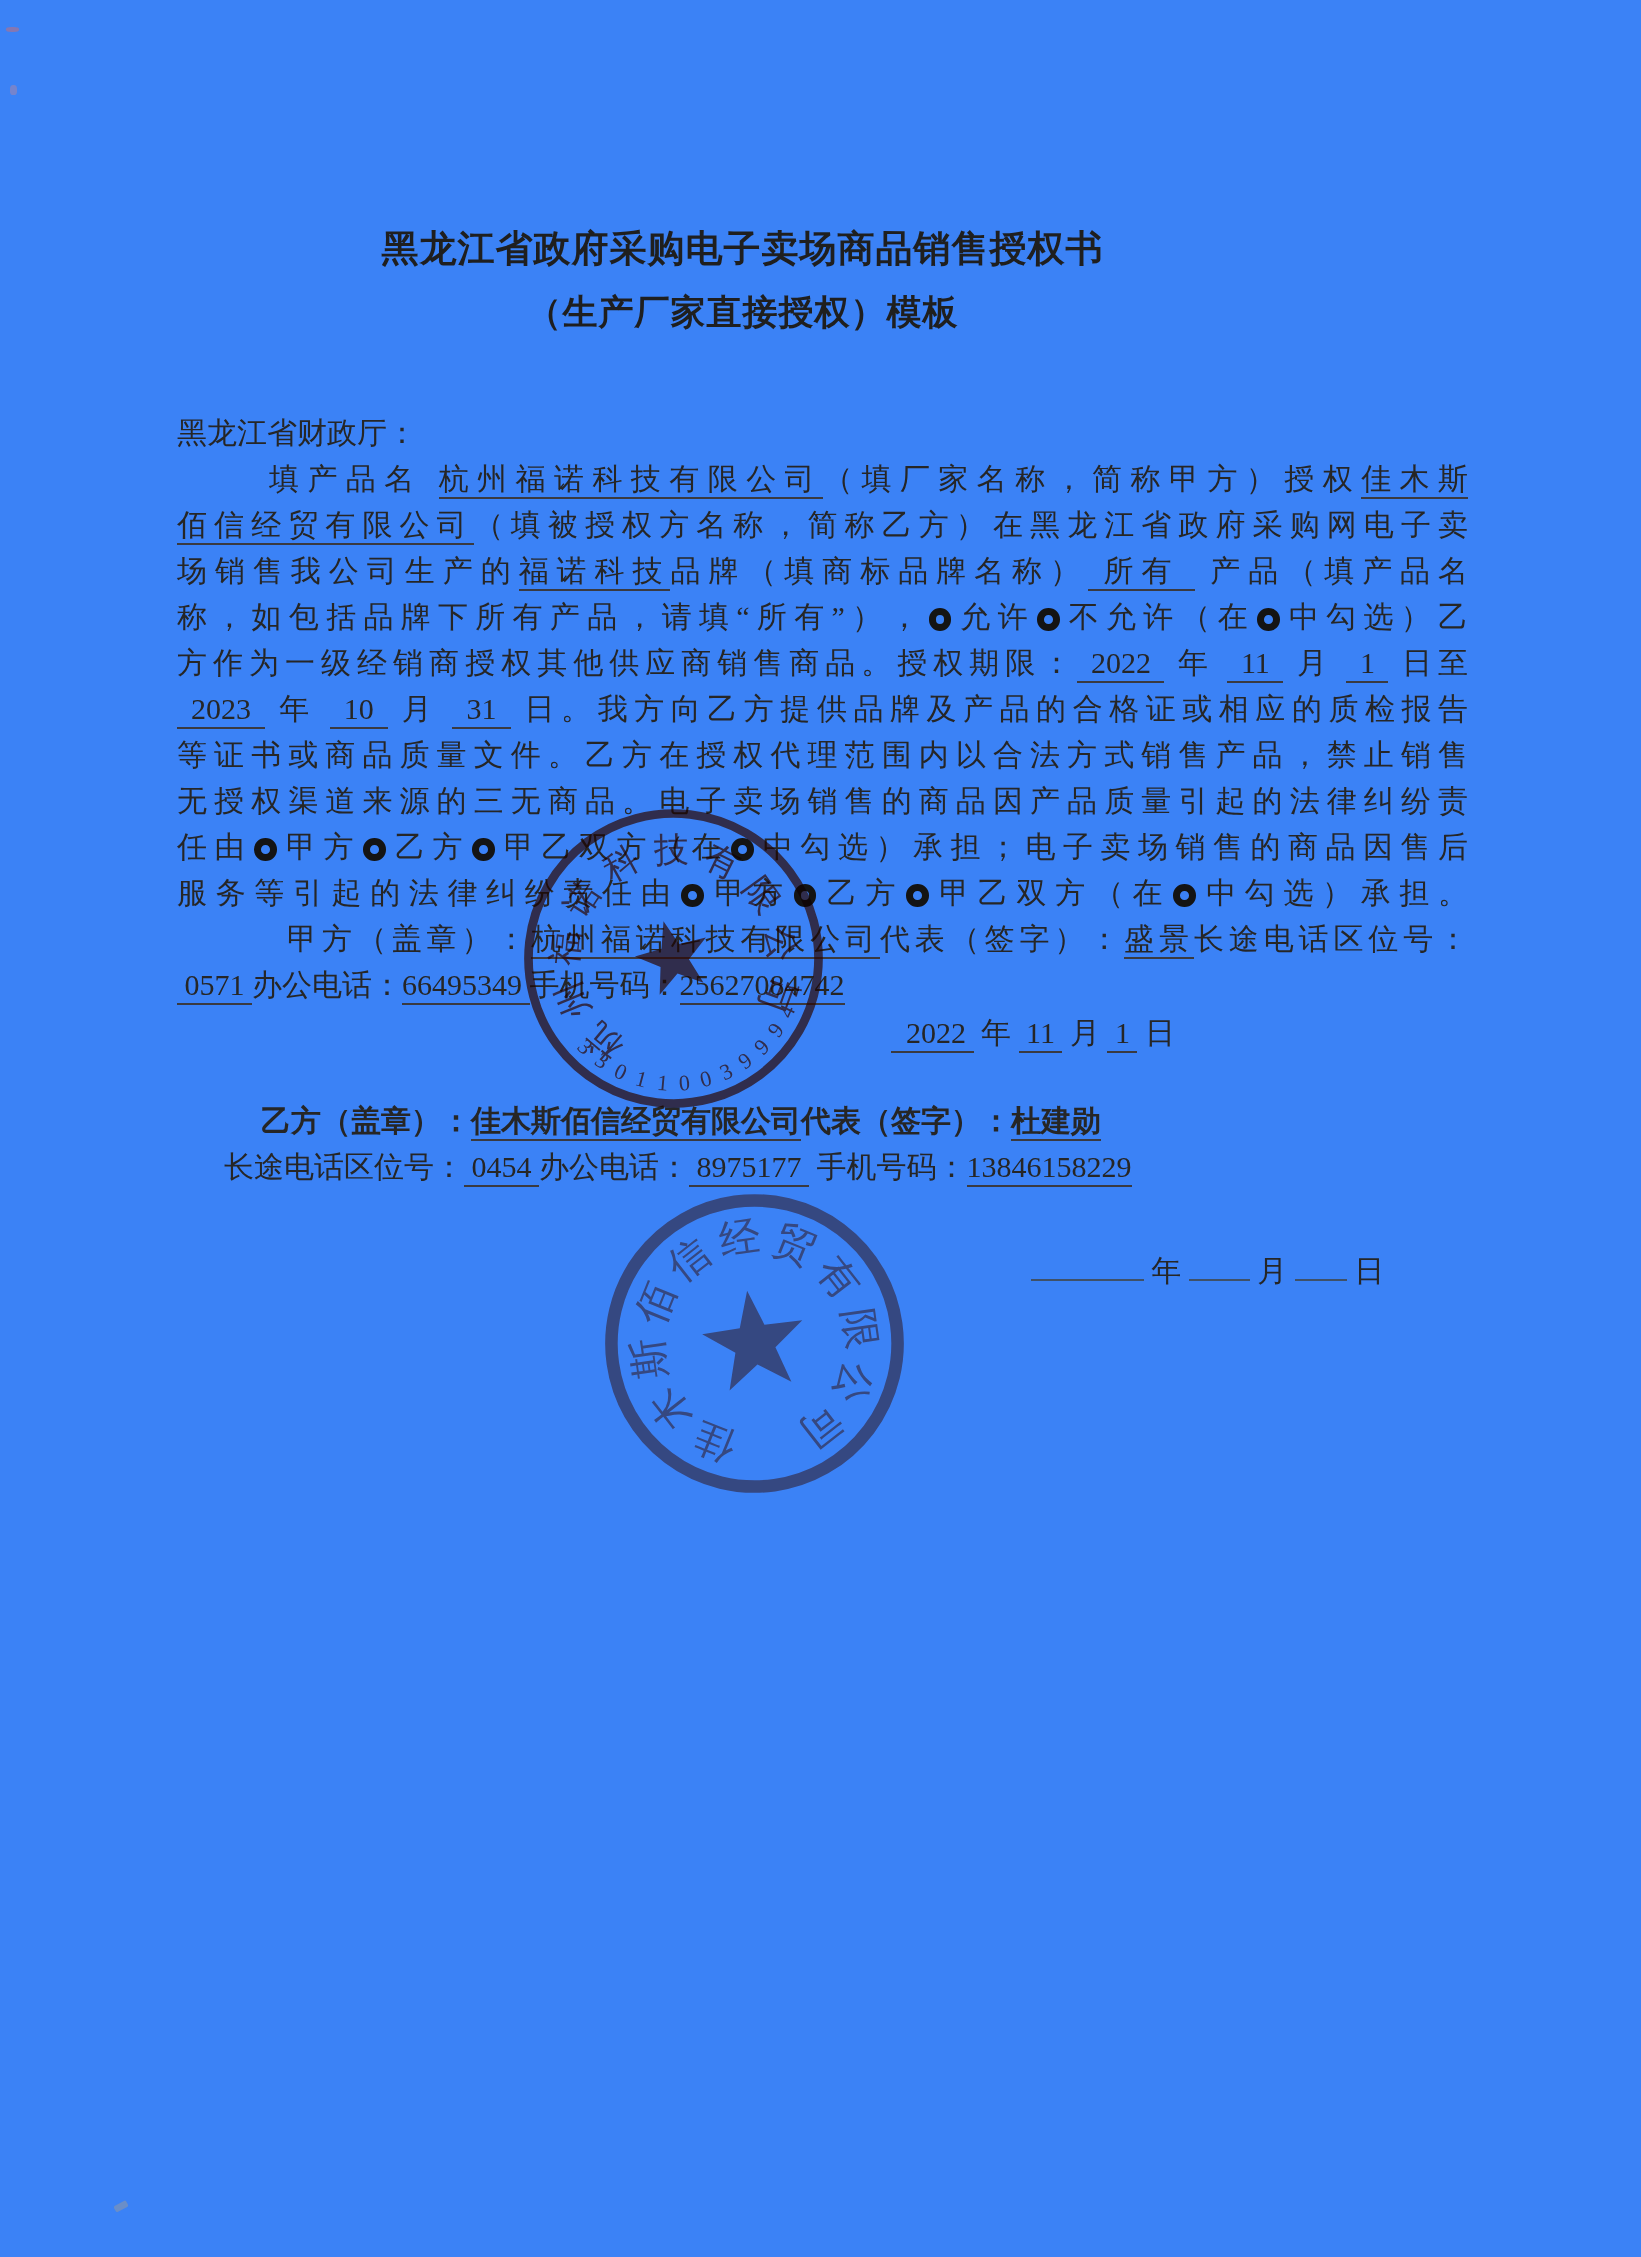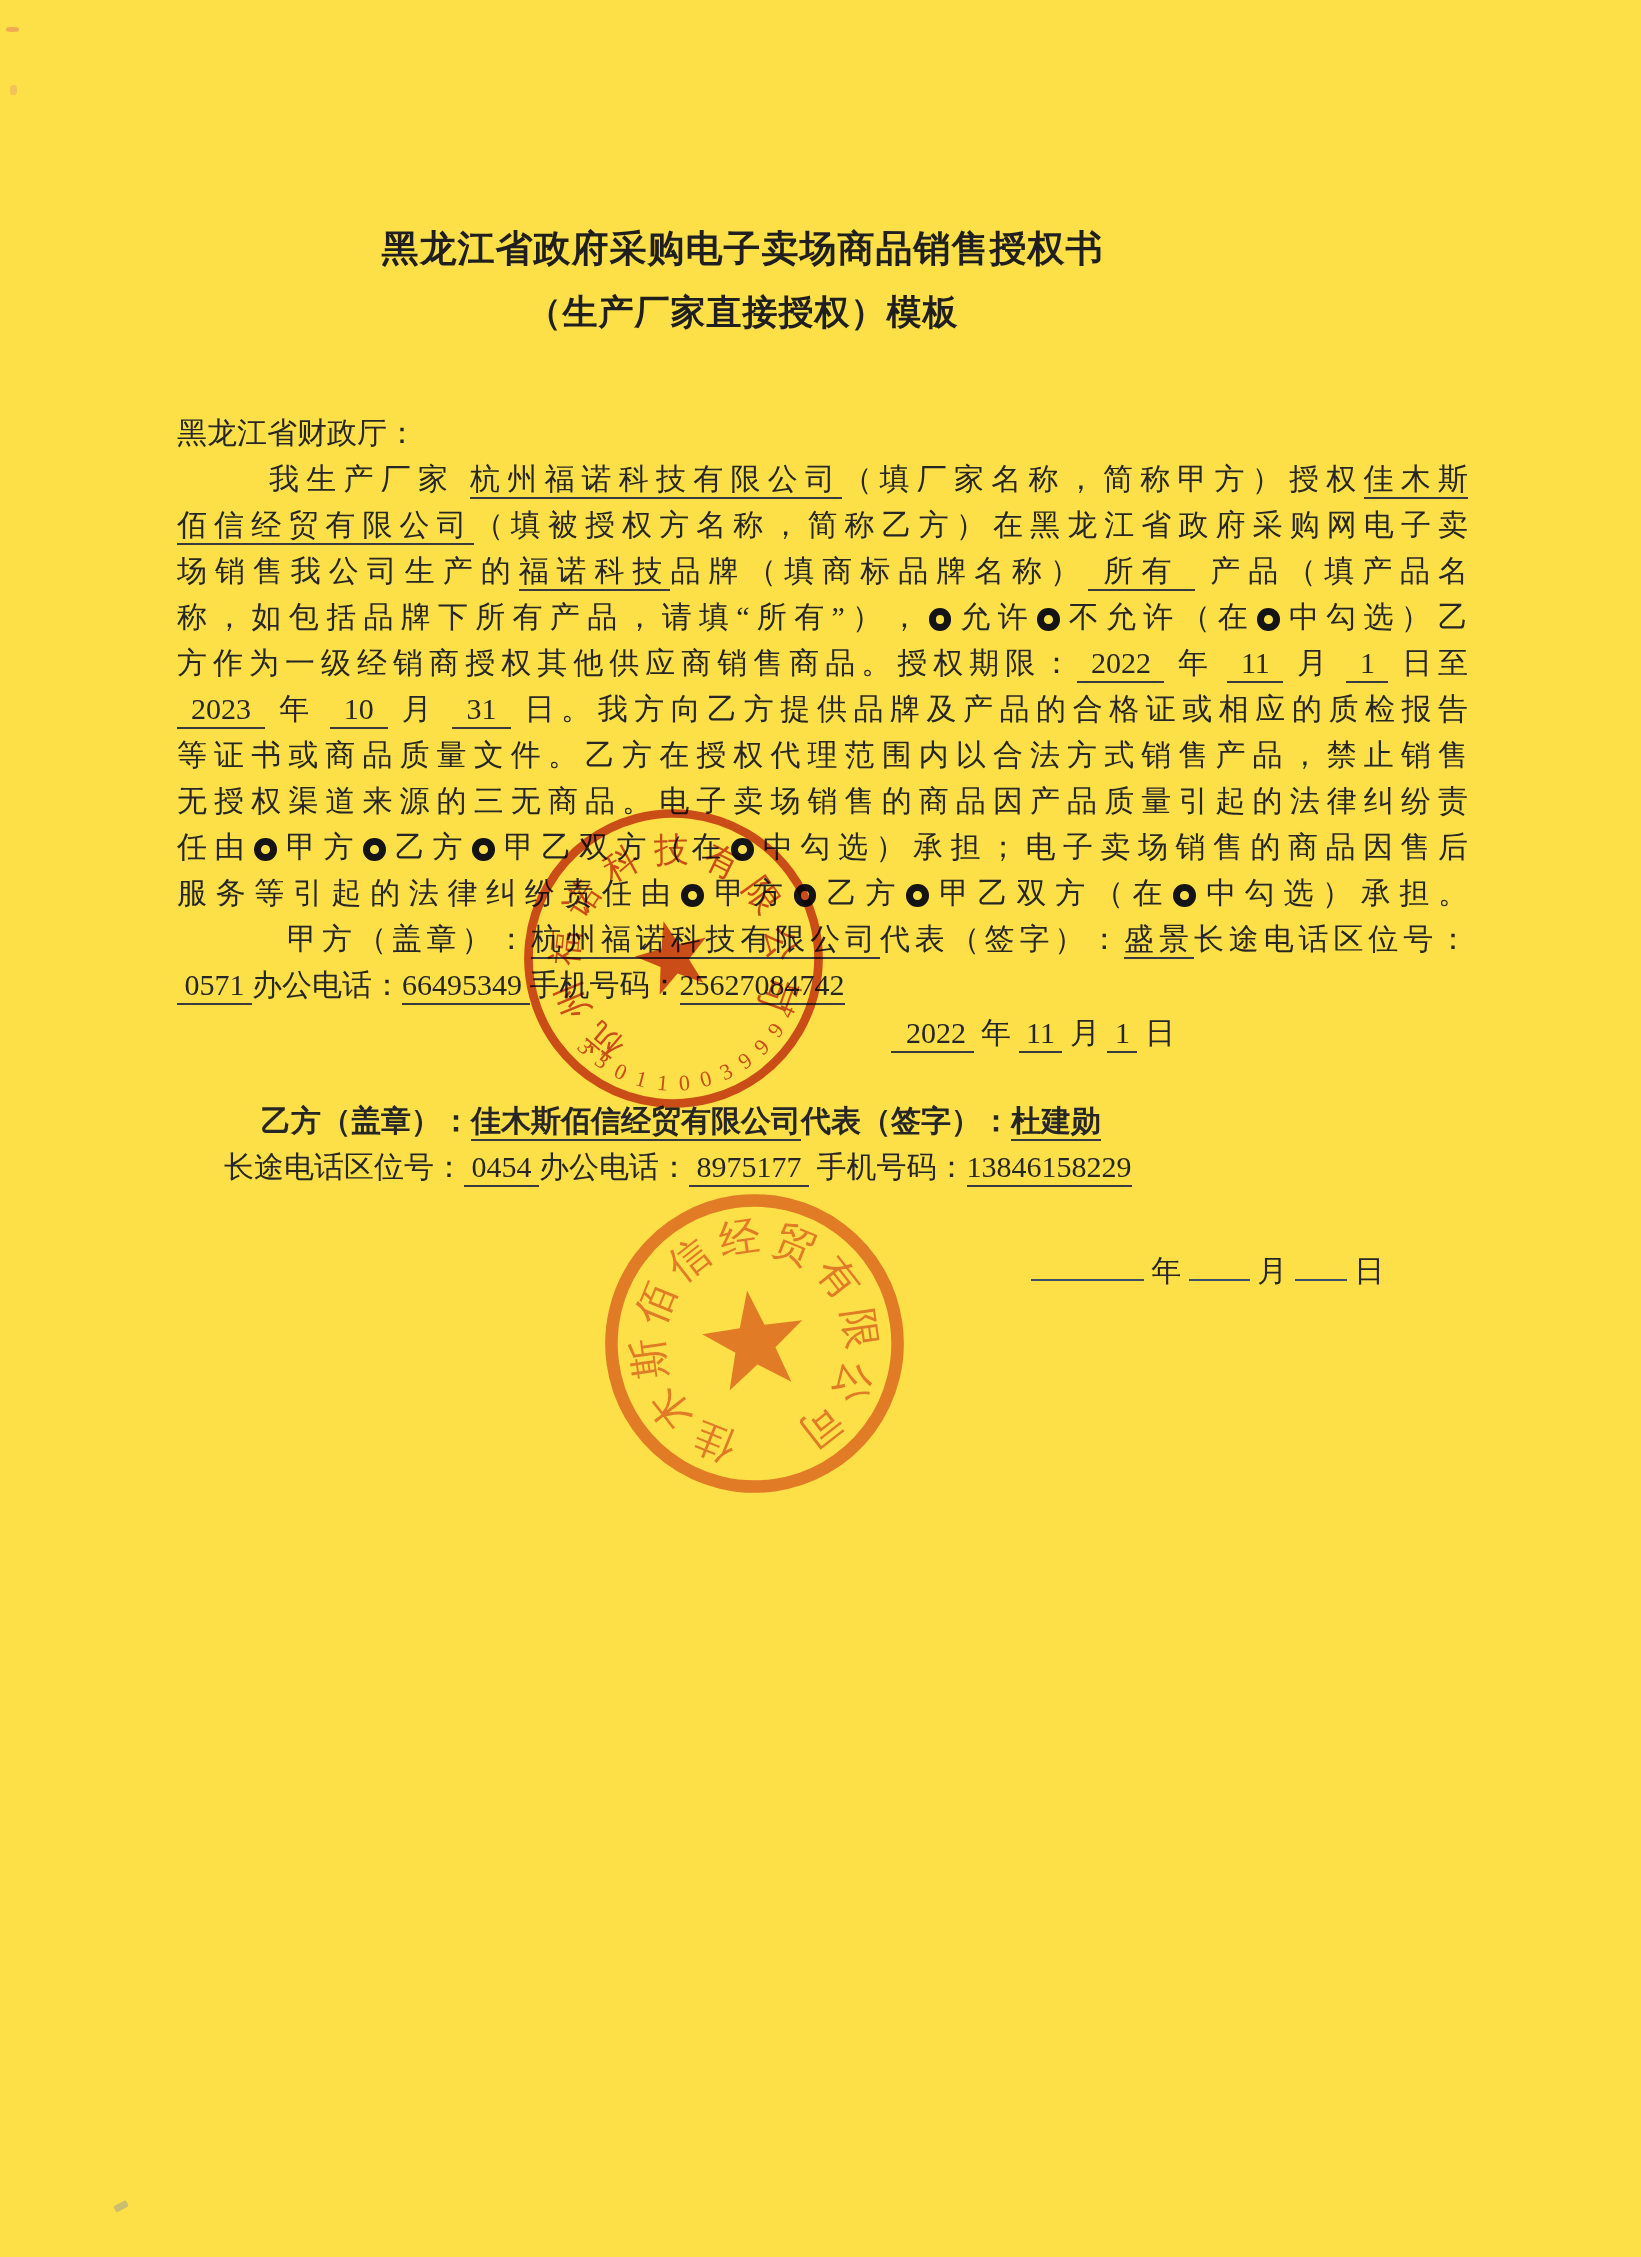--- a/index.html
+++ b/index.html
@@ -1,21 +1,21 @@
 <!DOCTYPE html>
 <html><head>
 <meta charset="utf-8">
 <style>
   html,body{margin:0;padding:0;}
   body{
     width:1641px;height:2257px;position:relative;overflow:hidden;
     background:#fdfdfc;
     font-family:"Liberation Serif","DejaVu Serif",serif;
   }
-  .page{position:absolute;inset:0;background:#fde047;}
+  .page{position:absolute;inset:0;background:#3b82f6;}
   .title-block{
     position:absolute;left:97px;top:226px;width:1291px;text-align:center;
     color:#1f1f1f;font-family:"Liberation Sans","DejaVu Sans",sans-serif;font-weight:700;
   }
   .title-main{font-size:37px;line-height:46px;letter-spacing:1px;}
   .title-sub{font-size:35px;line-height:46px;margin-top:17.4px;letter-spacing:1px;}
   .body-block{
     position:absolute;left:177px;top:410px;width:1291px;
     font-size:30px;color:#262626;
   }
@@ -52,21 +52,21 @@
 
 <div class="page">
 
   <div class="title-block">
     <div class="title-main">黑龙江省政府采购电子卖场商品销售授权书</div>
     <div class="title-sub">（生产厂家直接授权）模板</div>
   </div>
 
   <div class="body-block">
       <div class="ln"><span>黑龙江省财政厅：</span></div>
-      <div class="ln full ind-a"><span>我生产厂家 </span><span class="u">杭州福诺科技有限公司</span><span>（填厂家名称，简称甲方）授权</span><span class="u">佳木斯</span></div>
+      <div class="ln full ind-a"><span>填产品名 </span><span class="u">杭州福诺科技有限公司</span><span>（填厂家名称，简称甲方）授权</span><span class="u">佳木斯</span></div>
       <div class="ln full"><span class="u">佰信经贸有限公司</span><span>（填被授权方名称，简称乙方）在黑龙江省政府采购网电子卖</span></div>
       <div class="ln full"><span>场销售我公司生产的</span><span class="u">福诺科技</span><span>品牌（填商标品牌名称）</span><span class="u"> 所有 </span><span> 产品（填产品名</span></div>
       <div class="ln full"><span>称，如包括品牌下所有产品，请填“所有”），</span><span class="ring"></span><span>允许</span><span class="ring"></span><span>不允许（在</span><span class="ring"></span><span>中勾选）乙</span></div>
       <div class="ln full"><span>方作为一级经销商授权其他供应商销售商品。授权期限：</span><span class="u"> 2022 </span><span> 年 </span><span class="u"> 11 </span><span> 月 </span><span class="u"> 1 </span><span> 日至</span></div>
       <div class="ln full"><span class="u"> 2023 </span><span> 年 </span><span class="u"> 10 </span><span> 月 </span><span class="u"> 31 </span><span> 日。我方向乙方提供品牌及产品的合格证或相应的质检报告</span></div>
       <div class="ln full"><span>等证书或商品质量文件。乙方在授权代理范围内以合法方式销售产品，禁止销售</span></div>
       <div class="ln full"><span>无授权渠道来源的三无商品。电子卖场销售的商品因产品质量引起的法律纠纷责</span></div>
       <div class="ln full"><span>任由</span><span class="ring"></span><span>甲方</span><span class="ring"></span><span>乙方</span><span class="ring"></span><span>甲乙双方（在</span><span class="ring"></span><span>中勾选）承担；电子卖场销售的商品因售后</span></div>
       <div class="ln full"><span>服务等引起的法律纠纷责任由</span><span class="ring"></span><span>甲方</span><span class="ring"></span><span>乙方</span><span class="ring"></span><span>甲乙双方（在</span><span class="ring"></span><span>中勾选）承担。</span></div>
       <div class="ln full ind-b"><span>甲方（盖章）：</span><span class="u">杭州福诺科技有限公司</span><span>代表（签字）：</span><span class="u">盛景</span><span>长途电话区位号：</span></div>

